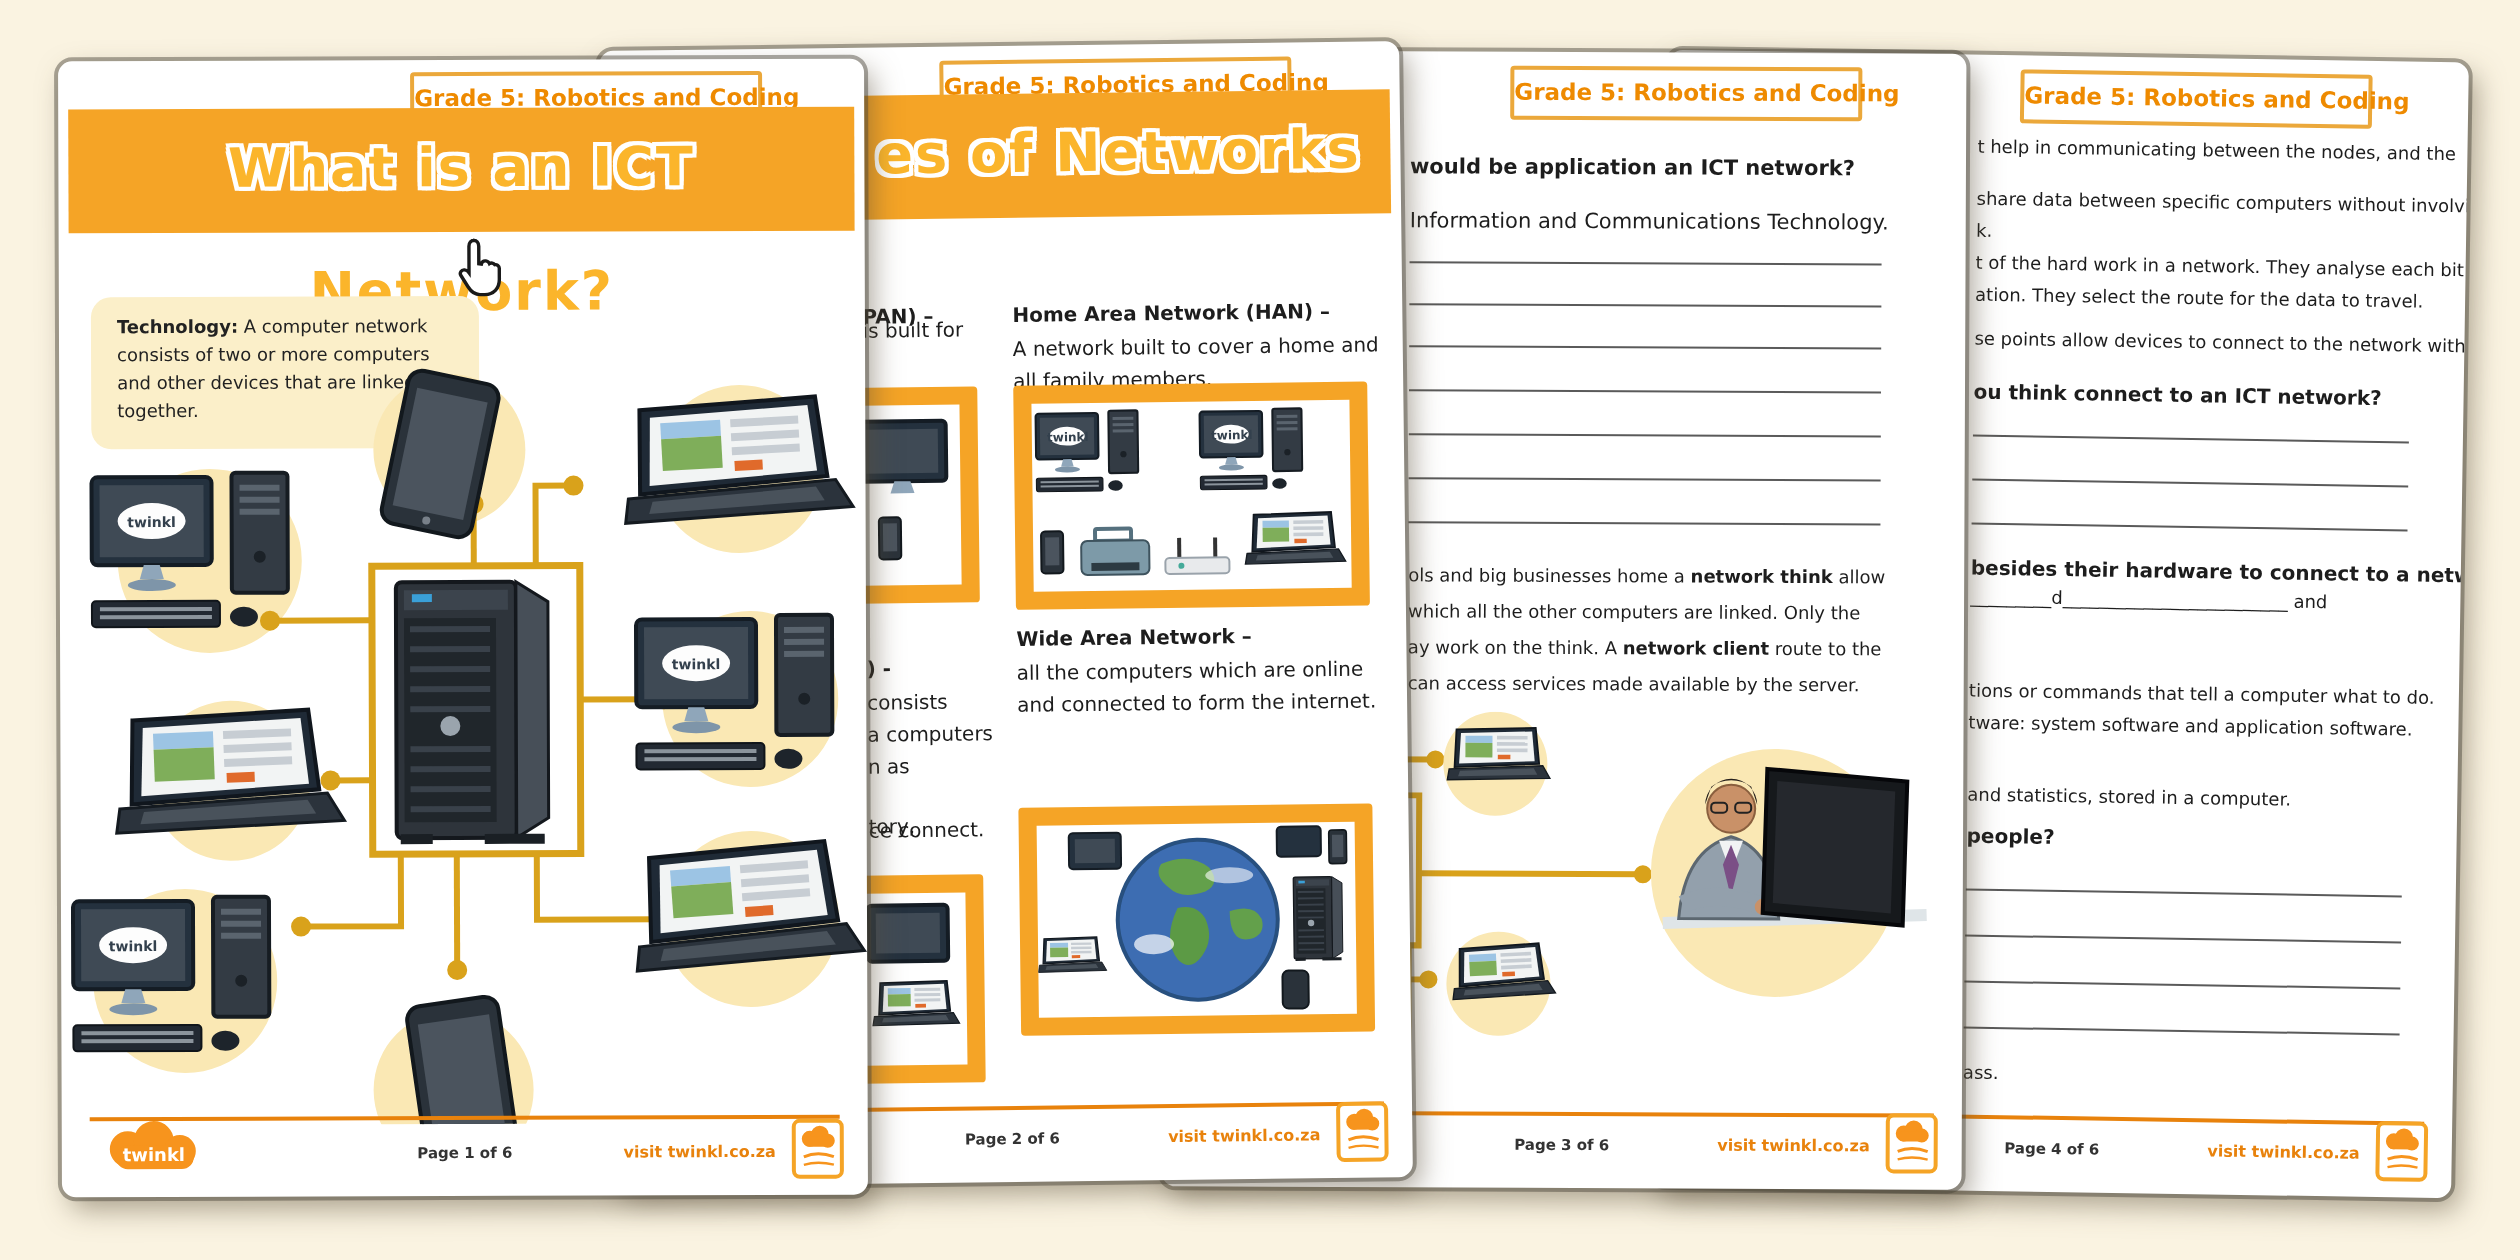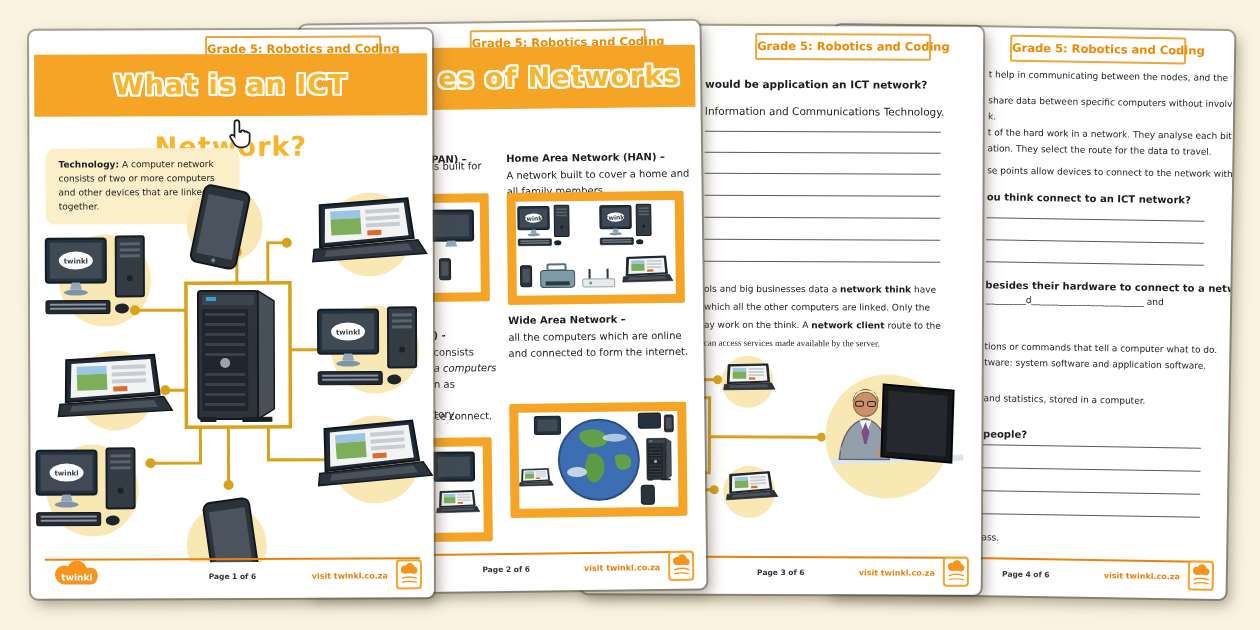--- a/index.html
+++ b/index.html
@@ -117,21 +117,21 @@
       <div class="tx" style="left:155px;top:138px;">se points allow devices to connect to the network without</div>
       <div class="tx b md" style="left:155px;top:164px;">ou think connect to an ICT network?</div>
       <div class="rl" style="left:155px;top:190px;width:218px;"></div>
       <div class="rl" style="left:155px;top:212px;width:218px;"></div>
       <div class="rl" style="left:155px;top:234px;width:218px;"></div>
       <div class="tx b md" style="left:155px;top:252px;">besides their hardware to connect to a network?</div>
       <div class="tx" style="left:155px;top:267px;">_________d_________________________ and</div>
       <div class="tx" style="left:155px;top:314px;">tions or commands that tell a computer what to do.</div>
       <div class="tx" style="left:155px;top:330px;">tware: system software and application software.</div>
       <div class="tx" style="left:155px;top:366px;">and statistics, stored in a computer.</div>
-      <div class="tx b md" style="left:155px;top:386px;margin-top:15px;">people?</div>
+      <div class="tx b md" style="left:155px;top:386px;">people?</div>
       <div class="rl" style="left:155px;top:417px;width:218px;"></div>
       <div class="rl" style="left:155px;top:440px;width:218px;"></div>
       <div class="rl" style="left:155px;top:463px;width:218px;"></div>
       <div class="rl" style="left:155px;top:486px;width:218px;"></div>
       <div class="tx" style="left:155px;top:505px;">ass.</div>
       <div class="frule"></div>
       <div class="fpage">Page 4 of 6</div>
       <div class="fsite">visit twinkl.co.za</div>
       <div class="badge">
         <svg width="22" height="26" viewBox="0 0 22 26">
@@ -153,24 +153,24 @@
       <div class="hdr" style="left:172px;">Grade 5: Robotics and Coding</div>
       <div class="tx b bg" style="left:122px;top:52px;">would be application an ICT network?</div>
       <div class="tx bg" style="left:122px;top:79px;">Information and Communications Technology.</div>
       <div class="rl" style="left:122px;top:105px;width:236px;"></div>
       <div class="rl" style="left:122px;top:126px;width:236px;"></div>
       <div class="rl" style="left:122px;top:147px;width:236px;"></div>
       <div class="rl" style="left:122px;top:169px;width:236px;"></div>
       <div class="rl" style="left:122px;top:191px;width:236px;"></div>
       <div class="rl" style="left:122px;top:213px;width:236px;"></div>
       <div class="rl" style="left:122px;top:235px;width:236px;"></div>
-      <div class="tx" style="left:122px;top:258px;"><span>ols and big businesses data a </span><b>network think</b><span> have</span></div>
+      <div class="tx" style="left:122px;top:258px;"><span>ols and big businesses home a </span><b>network think</b><span> allow</span></div>
       <div class="tx" style="left:122px;top:276px;">which all the other computers are linked. Only the</div>
       <div class="tx" style="left:122px;top:294px;"><span>ay work on the think. A </span><b>network client</b><span> route to the</span></div>
-      <div class="tx" style="left:122px;top:312px;font-family:Liberation Serif, serif;">can access services made available by the server.</div>
+      <div class="tx" style="left:122px;top:312px;">can access services made available by the server.</div>
 
       <svg class="absvg" style="left:0;top:330px;" width="400" height="195" viewBox="0 0 400 195">
         <g stroke="#D9A21B" stroke-width="3" fill="none">
           <line x1="100" y1="24" x2="136" y2="24"></line>
           <rect x="30" y="42" width="98" height="75" fill="none"></rect>
           <line x1="128" y1="81" x2="240" y2="81"></line>
           <path d="M123,117 V134 H133"></path>
           <line x1="123" y1="134" x2="123" y2="195"></line>
         </g>
         <g fill="#D9A21B">
@@ -262,21 +262,21 @@
             <line x1="25" y1="10" x2="25" y2="0" stroke="#333" stroke-width="2"></line>
             <rect x="0" y="10" width="32" height="8" rx="2" fill="#e8eaec" stroke="#9aa3ab"></rect>
             <circle cx="8" cy="14" r="1.5" fill="#4a9"></circle>
           </g>
           <use href="#sym-laptop" transform="translate(106,56) scale(0.44)"></use>
         </svg>
       </div>
 
       <div class="tx b md" style="left:130px;top:306px;">) -</div>
       <div class="tx md" style="left:130px;top:323px;">consists</div>
-      <div class="tx md" style="left:130px;top:339px;font-style:italic;">a computers</div>
+      <div class="tx md" style="left:130px;top:339px;">a computers</div>
       <div class="tx md" style="left:130px;top:355px;">n as</div>
       <div class="tx md" style="left:130px;top:385px;">tory,</div>
       <div class="tx md" style="left:130px;top:387px;">ce connect.</div>
 
       <div class="tx b md" style="left:205px;top:292px;">Wide Area Network –</div>
       <div class="tx md" style="left:205px;top:309px;">all the computers which are online</div>
       <div class="tx md" style="left:205px;top:325px;">and connected to form the internet.</div>
 
       <div class="obox" style="left:32px;top:414px;width:155px;height:104px;">
         <svg width="137" height="86" viewBox="0 0 137 86">

